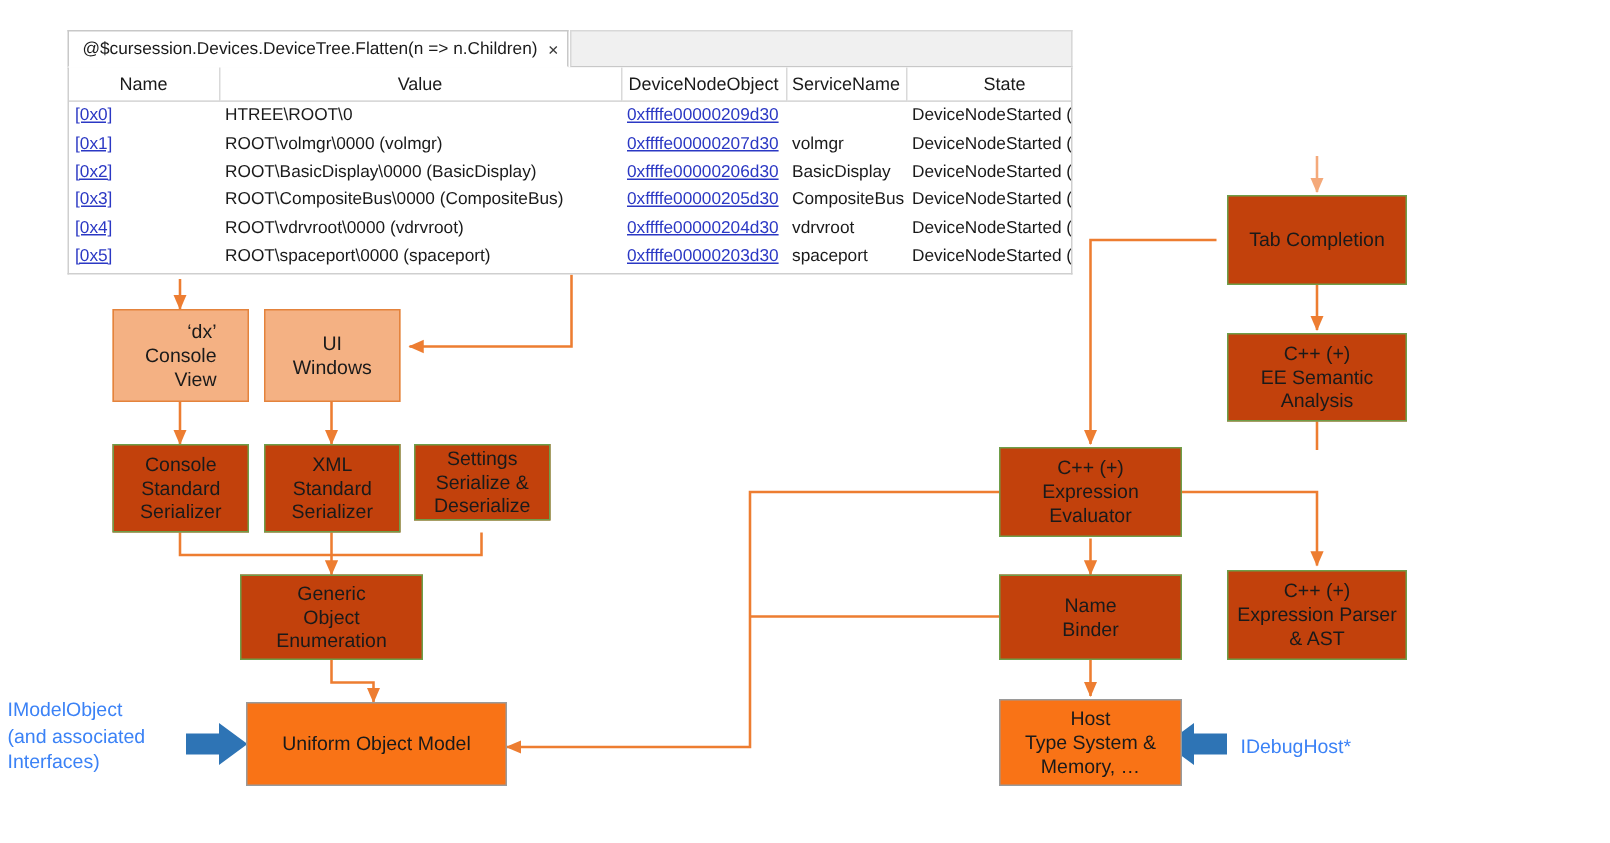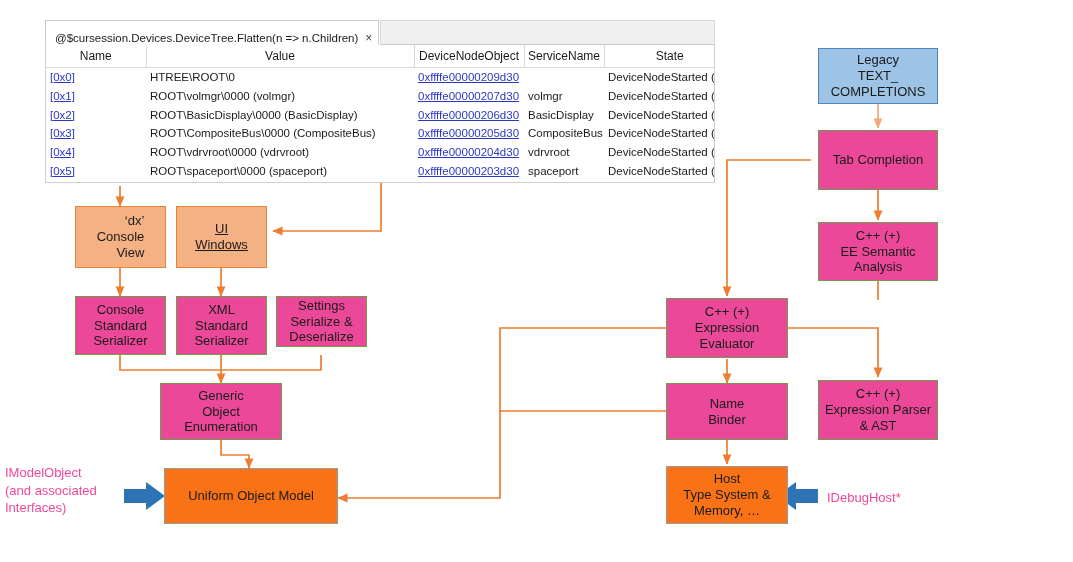--- a/index.html
+++ b/index.html
@@ -6,21 +6,21 @@
   body{width:1073px;height:562px;position:relative;overflow:hidden;
        font-family:"Liberation Sans",sans-serif;color:#000;}
 
   
   #dbg-window{position:absolute;left:45px;top:20px;width:670px;height:163px;}
 
   #tabstrip{position:absolute;left:0;top:0;width:670px;height:25px;
             background:#ffffff;border-bottom:1px solid #c8c8c8;}
   .tab{position:absolute;left:0;top:0;height:25px;box-sizing:border-box;
        background:#ffffff;border:1px solid #c8c8c8;border-bottom:1px solid #ffffff;
-       display:flex;align-items:flex-end;padding:0 6px 0 9px;font-size:11.5px;color:#1a1a1a;}
+       display:flex;align-items:center;padding:0 6px 0 9px;font-size:11.5px;color:#1a1a1a;}
   .tab .tab-label{white-space:nowrap;}
   .tab .tab-close{margin-left:7px;font-size:12px;color:#3c3c3c;line-height:1;cursor:pointer;}
   .tab-blank{position:absolute;top:0;height:25px;background:#f0f0f0;
              border:1px solid #d8d8d8;border-bottom:1px solid #c8c8c8;box-sizing:border-box;}
 
   #grid{position:absolute;left:0;top:25px;width:670px;height:138px;
         background:#ffffff;border:1px solid #cfcfcf;border-top:none;box-sizing:border-box;}
   table.tbl{border-collapse:collapse;width:100%;table-layout:fixed;}
   table.tbl th{font-weight:normal;font-size:12px;color:#1a1a1a;height:22px;
         border-right:1px solid #d9d9d9;border-bottom:1px solid #d9d9d9;
@@ -37,25 +37,25 @@
 
   
   #canvas{position:absolute;left:0;top:0;width:1073px;height:562px;}
   svg#wires{position:absolute;left:0;top:0;width:1073px;height:562px;
             pointer-events:none;}
 
   .node{position:absolute;box-sizing:border-box;display:flex;align-items:center;
         justify-content:center;text-align:center;font-size:13px;line-height:1.22;
         color:#1a1a1a;padding:2px;}
   .n-orange{background:#F4B183;border:1px solid #E4833C;}
-  .n-green {background:#ec4899;border:1px solid #6E9E49;}
+  .n-green {background:#c2410c;border:1px solid #6E9E49;}
   .n-blue  {background:#9DC3E6;border:1px solid #4E86BE;}
   .n-gray  {background:#f97316;border:1px solid #9A9A9A;}
 
-  .freetext{position:absolute;font-size:13px;line-height:1.35;color:#ec4899;}
+  .freetext{position:absolute;font-size:13px;line-height:1.35;color:#3b82f6;}
 </style>
 </head>
 <body>
 
 <svg id="wires" viewBox="0 0 1073 562" xmlns="http://www.w3.org/2000/svg">
   <defs>
     <marker id="ah" markerWidth="7" markerHeight="7" refX="5.6" refY="3.1" orient="auto" markerUnits="strokeWidth">
       <path d="M0,0.5 L6,3.1 L0,5.7 z" fill="#ED7D31"></path>
     </marker>
     <marker id="ahl" markerWidth="7" markerHeight="7" refX="5.6" refY="3.1" orient="auto" markerUnits="strokeWidth">
@@ -181,44 +181,41 @@
     </table>
   </div>
 </div>
 
 <div id="canvas">
 
   <div class="node n-orange" style="left: 75px; top: 206px; width: 91px; height: 62px; white-space: pre-line; text-align: right;">‘dx’
 Console
 View</div>
 
-  <div class="node n-orange" style="left: 176px; top: 206px; width: 91px; height: 62px; white-space: pre-line; text-decoration: underline;">UI
+  <div class="node n-orange" style="left: 176px; top: 206px; width: 91px; height: 62px; white-space: pre-line;">UI
 Windows</div>
 
   <div class="node n-green" style="left: 75px; top: 296px; width: 91px; height: 59px; white-space: pre-line;">Console
 Standard
 Serializer</div>
 
   <div class="node n-green" style="left: 176px; top: 296px; width: 91px; height: 59px; white-space: pre-line;">XML
 Standard
 Serializer</div>
 
   <div class="node n-green" style="left: 276px; top: 296px; width: 91px; height: 51px; white-space: pre-line;">Settings
 Serialize &amp;
 Deserialize</div>
 
   <div class="node n-green" style="left: 160px; top: 383px; width: 122px; height: 57px; white-space: pre-line;">Generic
 Object
 Enumeration</div>
 
   <div class="node n-gray" style="left:164px;top:468px;width:174px;height:56px;">Uniform Object Model</div>
 
-  <div class="node n-blue" style="left: 818px; top: 48px; width: 120px; height: 56px; white-space: pre-line;">Legacy
-TEXT_
-COMPLETIONS</div>
 
   <div class="node n-green" style="left:818px;top:130px;width:120px;height:60px;">Tab Completion</div>
 
   <div class="node n-green" style="left: 818px; top: 222px; width: 120px; height: 59px; white-space: pre-line;">C++ (+)
 EE Semantic
 Analysis</div>
 
   <div class="node n-green" style="left: 666px; top: 298px; width: 122px; height: 60px; white-space: pre-line;">C++ (+)
 Expression
 Evaluator</div>

